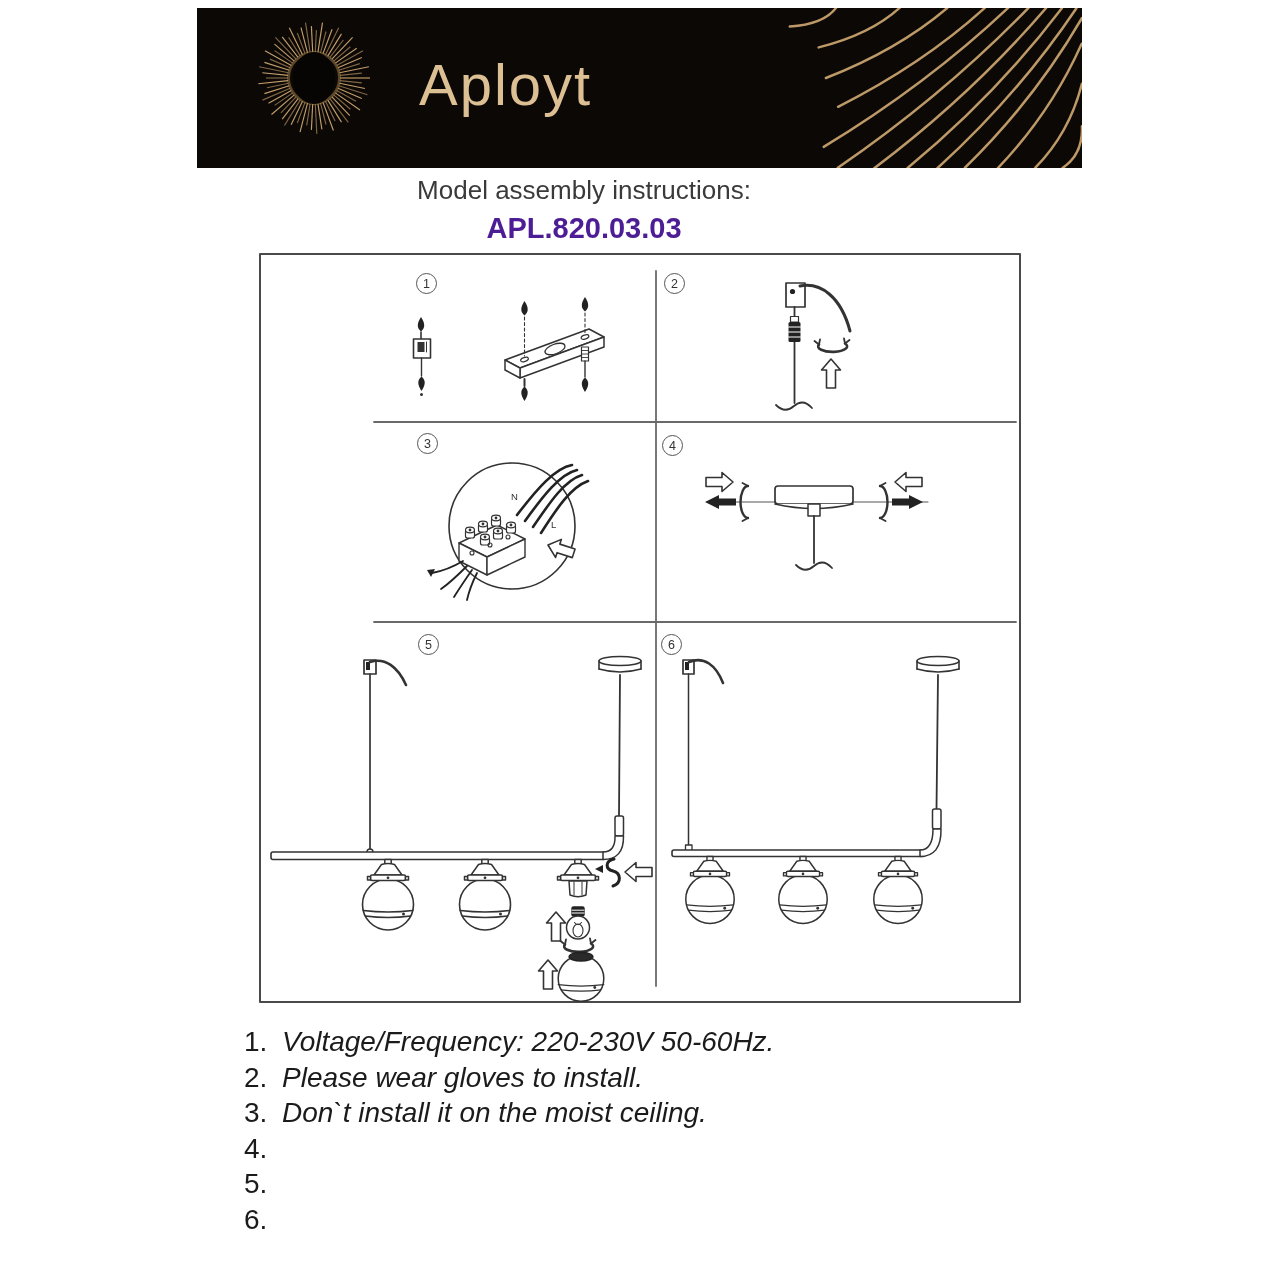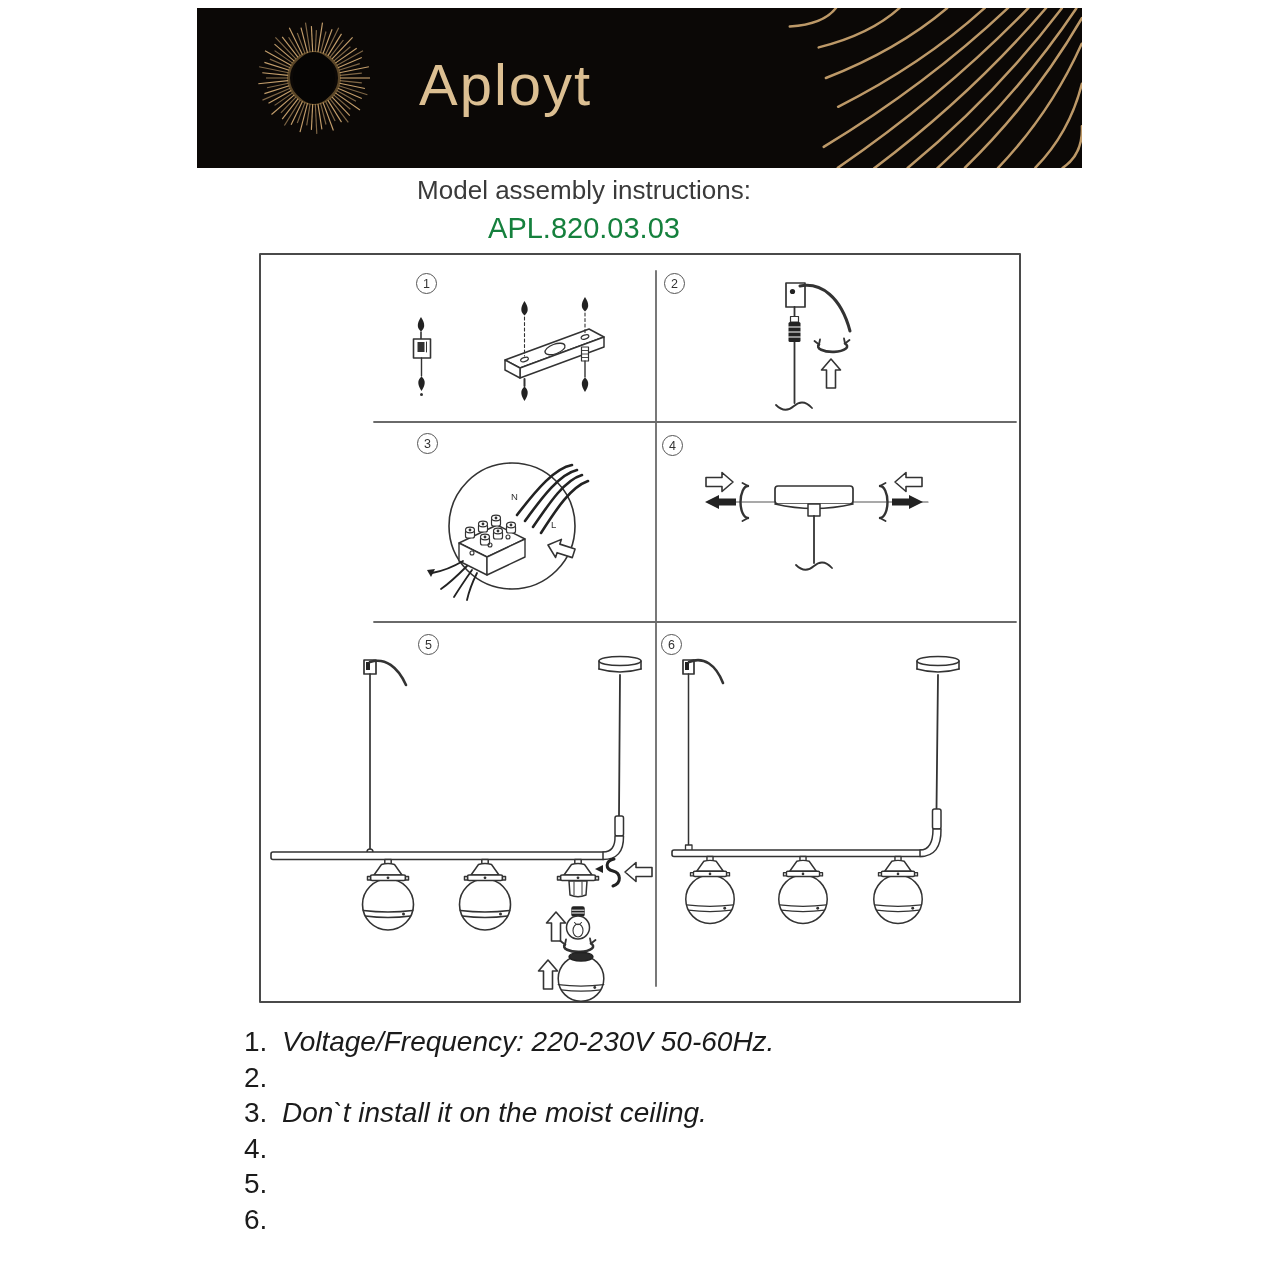--- a/index.html
+++ b/index.html
@@ -10,21 +10,21 @@
   .banner{position:absolute;left:197px;top:8px;width:885px;height:160px;background:#0b0806;overflow:hidden;}
   .fan-svg{position:absolute;left:0;top:0;}
   .logo-svg{position:absolute;left:55px;top:0;}
   .brand-text{position:absolute;left:222px;top:50%;transform:translateY(-55%);
       font-size:58px;font-weight:300;color:#dcbf92;letter-spacing:2px;}
 
   
   .title{position:absolute;left:0;top:175px;width:1168px;text-align:center;
       font-size:26px;color:#3a3a3a;}
   .model{position:absolute;left:0;top:212px;width:1168px;text-align:center;
-      font-size:29px;color:#15803d;}
+      font-size:29px;color:#4c1d95;font-weight:bold;}
 
   
   .grid{position:absolute;left:259px;top:253px;width:762px;height:750px;}
   .grid svg.art{position:absolute;left:0;top:0;}
   .badge{position:absolute;width:19px;height:19px;border:1.6px solid #555;border-radius:50%;
       background:#fff;display:flex;align-items:center;justify-content:center;
       font-size:12.5px;color:#333;}
 
   
   .instructions{position:absolute;left:244px;top:1026px;width:820px;}
@@ -348,20 +348,21 @@
     <span class="badge" style="left:402px;top:381px">6</span>
   </div>
 
   <div class="instructions">
     <div class="instr-row">
       <span class="instr-num">1.</span>
       <span class="instr-text">Voltage/Frequency: 220-230V 50-60Hz.</span>
     </div>
     <div class="instr-row">
       <span class="instr-num">2.</span>
+      <span class="instr-text">Please wear gloves to install.</span>
     </div>
     <div class="instr-row">
       <span class="instr-num">3.</span>
       <span class="instr-text">Don`t install it on the moist ceiling.</span>
     </div>
     <div class="instr-row">
       <span class="instr-num">4.</span>
     </div>
     <div class="instr-row">
       <span class="instr-num">5.</span>

